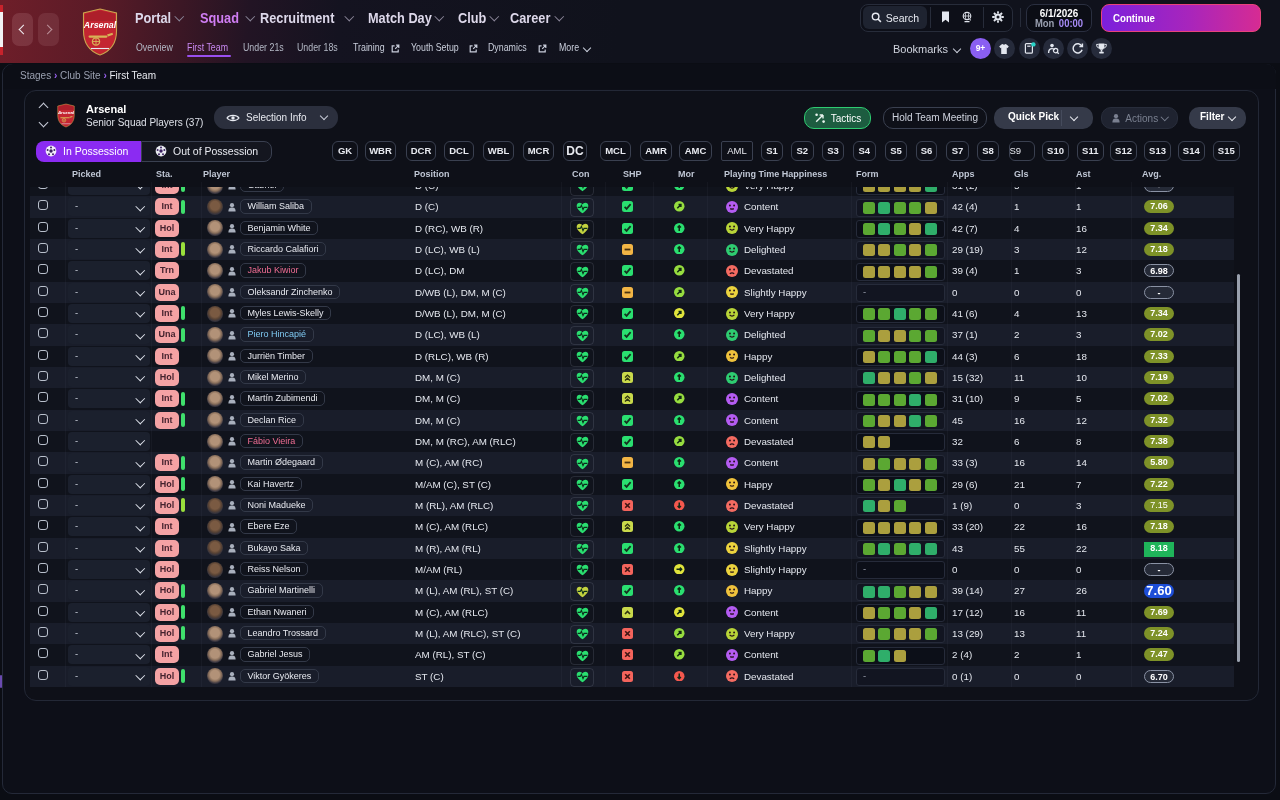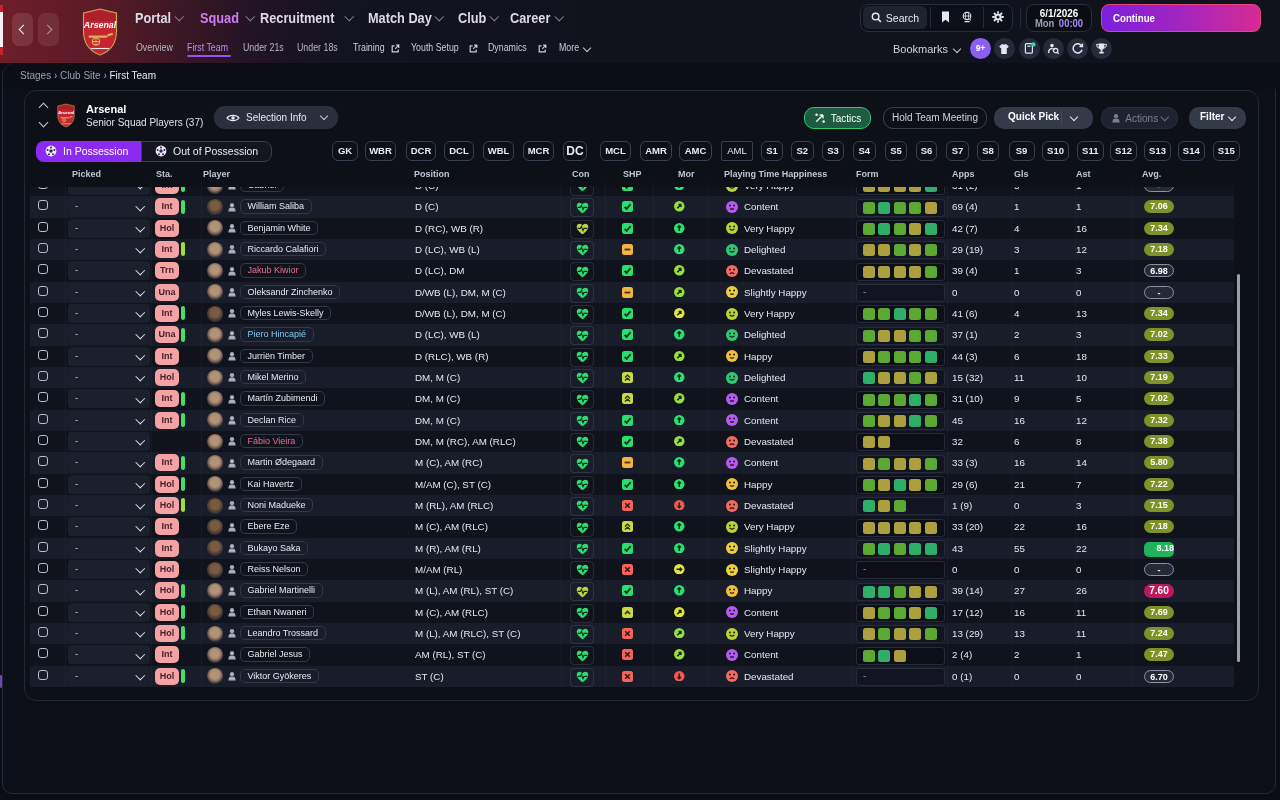--- a/index.html
+++ b/index.html
@@ -245,21 +245,21 @@
 <div style="position:absolute;left:679px;top:141px;width:31px;height:18px;border:1px solid #3a4050;border-radius:6px;font-size:9.5px;font-weight:bold;color:#e8eaf0;text-align:center;line-height:18px">AMC</div>
 <div style="position:absolute;left:721px;top:141px;width:30px;height:18px;border:1px solid #3a4050;border-radius:2px;font-size:9.5px;font-weight:normal;color:#e8eaf0;text-align:center;line-height:18px">AML</div>
 <div style="position:absolute;left:761px;top:141px;width:20px;height:18px;border:1px solid #3a4050;border-radius:6px;font-size:9.5px;font-weight:bold;color:#e8eaf0;text-align:center;line-height:18px">S1</div>
 <div style="position:absolute;left:791px;top:141px;width:20.5px;height:18px;border:1px solid #3a4050;border-radius:6px;font-size:9.5px;font-weight:bold;color:#e8eaf0;text-align:center;line-height:18px">S2</div>
 <div style="position:absolute;left:822px;top:141px;width:20px;height:18px;border:1px solid #3a4050;border-radius:6px;font-size:9.5px;font-weight:bold;color:#e8eaf0;text-align:center;line-height:18px">S3</div>
 <div style="position:absolute;left:853px;top:141px;width:20.5px;height:18px;border:1px solid #3a4050;border-radius:6px;font-size:9.5px;font-weight:bold;color:#e8eaf0;text-align:center;line-height:18px">S4</div>
 <div style="position:absolute;left:885px;top:141px;width:20px;height:18px;border:1px solid #3a4050;border-radius:6px;font-size:9.5px;font-weight:bold;color:#e8eaf0;text-align:center;line-height:18px">S5</div>
 <div style="position:absolute;left:916px;top:141px;width:19px;height:18px;border:1px solid #3a4050;border-radius:6px;font-size:9.5px;font-weight:bold;color:#e8eaf0;text-align:center;line-height:18px">S6</div>
 <div style="position:absolute;left:946px;top:141px;width:21px;height:18px;border:1px solid #3a4050;border-radius:6px;font-size:9.5px;font-weight:bold;color:#e8eaf0;text-align:center;line-height:18px">S7</div>
 <div style="position:absolute;left:977px;top:141px;width:20px;height:18px;border:1px solid #3a4050;border-radius:6px;font-size:9.5px;font-weight:bold;color:#e8eaf0;text-align:center;line-height:18px">S8</div>
-<div style="position:absolute;left:1008.5px;top:141px;width:24px;height:18px;border:1px solid #3a4050;border-radius:6px;font-size:9.5px;font-weight:bold;color:#e8eaf0;text-align:center;line-height:18px">S9</div>
+<div style="position:absolute;left:1008.5px;top:141px;width:24px;height:18px;border:1px solid #3a4050;border-radius:6px;font-size:9.5px;font-weight:normal;color:#e8eaf0;line-height:18px">S9</div>
 <div style="position:absolute;left:1042px;top:141px;width:25px;height:18px;border:1px solid #3a4050;border-radius:6px;font-size:9.5px;font-weight:bold;color:#e8eaf0;text-align:center;line-height:18px">S10</div>
 <div style="position:absolute;left:1077px;top:141px;width:24.5px;height:18px;border:1px solid #3a4050;border-radius:6px;font-size:9.5px;font-weight:bold;color:#e8eaf0;text-align:center;line-height:18px">S11</div>
 <div style="position:absolute;left:1110px;top:141px;width:25px;height:18px;border:1px solid #3a4050;border-radius:6px;font-size:9.5px;font-weight:bold;color:#e8eaf0;text-align:center;line-height:18px">S12</div>
 <div style="position:absolute;left:1144px;top:141px;width:25px;height:18px;border:1px solid #3a4050;border-radius:6px;font-size:9.5px;font-weight:bold;color:#e8eaf0;text-align:center;line-height:18px">S13</div>
 <div style="position:absolute;left:1178px;top:141px;width:24.5px;height:18px;border:1px solid #3a4050;border-radius:6px;font-size:9.5px;font-weight:bold;color:#e8eaf0;text-align:center;line-height:18px">S14</div>
 <div style="position:absolute;left:1213px;top:141px;width:24.5px;height:18px;border:1px solid #3a4050;border-radius:6px;font-size:9.5px;font-weight:bold;color:#e8eaf0;text-align:center;line-height:18px">S15</div>
 <div style="position:absolute;left:72px;top:169px;font-size:9px;font-weight:bold;color:#bfc6d4;white-space:nowrap">Picked</div>
 <div style="position:absolute;left:156px;top:169px;font-size:9px;font-weight:bold;color:#bfc6d4;white-space:nowrap">Sta.</div>
 <div style="position:absolute;left:203px;top:169px;font-size:9px;font-weight:bold;color:#bfc6d4;white-space:nowrap">Player</div>
 <div style="position:absolute;left:414px;top:169px;font-size:9px;font-weight:bold;color:#bfc6d4;white-space:nowrap">Position</div>
@@ -380,21 +380,21 @@
       </svg>
     </div>
     <div style="position:absolute;left:714px;top:0;height:21.33px;line-height:21.33px;font-size:9.8px;color:#e4e7ee;white-space:nowrap">Content</div>
     <div style="position:absolute;left:826px;top:2.5px;width:87px;height:16px;border:1px solid #262b3a;border-radius:3px;background:rgba(6,9,16,0.35)">
       <span style="position:absolute;left:5.5px;top:2px;width:12px;height:12px;border-radius:2.5px;background:#5ba832"></span>
       <span style="position:absolute;left:21.0px;top:2px;width:12px;height:12px;border-radius:2.5px;background:#2fae6a"></span>
       <span style="position:absolute;left:36.5px;top:2px;width:12px;height:12px;border-radius:2.5px;background:#5ba832"></span>
       <span style="position:absolute;left:52.0px;top:2px;width:12px;height:12px;border-radius:2.5px;background:#5ba832"></span>
       <span style="position:absolute;left:67.5px;top:2px;width:12px;height:12px;border-radius:2.5px;background:#ab9f3e"></span>
     </div>
-    <div style="position:absolute;left:922px;top:0;height:21.33px;line-height:21.33px;font-size:9.8px;color:#e4e7ee;white-space:nowrap">69 (4)</div>
+    <div style="position:absolute;left:922px;top:0;height:21.33px;line-height:21.33px;font-size:9.8px;color:#e4e7ee;white-space:nowrap">42 (4)</div>
     <div style="position:absolute;left:984px;top:0;height:21.33px;line-height:21.33px;font-size:9.8px;color:#e4e7ee;white-space:nowrap">1</div>
     <div style="position:absolute;left:1046px;top:0;height:21.33px;line-height:21.33px;font-size:9.8px;color:#e4e7ee;white-space:nowrap">1</div>
     <div style="position:absolute;left:1114px;top:4px;width:30px;height:13px;border-radius:7px;background:#7e9228;color:#fff;font-size:9px;font-weight:bold;text-align:center;line-height:13px;box-sizing:border-box">7.06</div>
   </div>
 <div style="position:absolute;left:30px;top:217.63px;width:1204px;height:21.33px;background:#10131c">
     <div style="position:absolute;left:7.5px;top:4.2px;width:8px;height:8px;border:1.8px solid #b9c0cc;border-radius:3px"></div>
     <div style="position:absolute;left:38px;top:1px;width:82px;height:19px;background:#1b202d;border-radius:4px">
       <span style="position:absolute;left:7px;top:3px;font-size:9.5px;color:#d0d5e0">-</span>
       <span style="position:absolute;right:7px;top:5.5px;width:5.5px;height:5.5px;border-right:1.8px solid #dfe3ec;border-bottom:1.8px solid #dfe3ec;transform:rotate(45deg)"></span>
     </div>
@@ -1193,21 +1193,21 @@
     </div>
     <div style="position:absolute;left:714px;top:0;height:21.33px;line-height:21.33px;font-size:9.8px;color:#e4e7ee;white-space:nowrap">Devastated</div>
     <div style="position:absolute;left:826px;top:2.5px;width:87px;height:16px;border:1px solid #262b3a;border-radius:3px;background:rgba(6,9,16,0.35)">
       <span style="position:absolute;left:5.5px;top:2px;width:12px;height:12px;border-radius:2.5px;background:#2fae6a"></span>
       <span style="position:absolute;left:21.0px;top:2px;width:12px;height:12px;border-radius:2.5px;background:#ab9f3e"></span>
       <span style="position:absolute;left:36.5px;top:2px;width:12px;height:12px;border-radius:2.5px;background:#5ba832"></span>
     </div>
     <div style="position:absolute;left:922px;top:0;height:21.33px;line-height:21.33px;font-size:9.8px;color:#e4e7ee;white-space:nowrap">1 (9)</div>
     <div style="position:absolute;left:984px;top:0;height:21.33px;line-height:21.33px;font-size:9.8px;color:#e4e7ee;white-space:nowrap">0</div>
     <div style="position:absolute;left:1046px;top:0;height:21.33px;line-height:21.33px;font-size:9.8px;color:#e4e7ee;white-space:nowrap">3</div>
-    <div style="position:absolute;left:1114px;top:4px;width:30px;height:13px;border-radius:7px;background:#7e9228;color:#fff;font-size:9px;font-weight:bold;text-align:center;line-height:13px;box-sizing:border-box">7.15</div>
+    <div style="position:absolute;left:1114px;top:4px;width:30px;height:13px;border-radius:7px;background:#7e9228;color:#fff;font-size:9px;font-weight:normal;text-align:center;line-height:13px;box-sizing:border-box">7.15</div>
   </div>
 <div style="position:absolute;left:30px;top:516.25px;width:1204px;height:21.33px;background:#10131c">
     <div style="position:absolute;left:7.5px;top:4.2px;width:8px;height:8px;border:1.8px solid #b9c0cc;border-radius:3px"></div>
     <div style="position:absolute;left:38px;top:1px;width:82px;height:19px;background:#1b202d;border-radius:4px">
       <span style="position:absolute;left:7px;top:3px;font-size:9.5px;color:#d0d5e0">-</span>
       <span style="position:absolute;right:7px;top:5.5px;width:5.5px;height:5.5px;border-right:1.8px solid #dfe3ec;border-bottom:1.8px solid #dfe3ec;transform:rotate(45deg)"></span>
     </div>
     <div style="position:absolute;left:125px;top:2px;width:24px;height:17px;background:#f4a2a4;border-radius:5px;font-size:9px;font-weight:bold;color:#44222e;text-align:center;line-height:17px">Int</div>
     <div style="position:absolute;left:177px;top:2.7px;width:16px;height:16px;border-radius:50%;background:radial-gradient(circle at 50% 42%, #7a5a42 0 36%, #5a4435 52%, #34323c 70%, #262933 100%)"></div>
     <div style="position:absolute;left:197px;top:5.5px">
@@ -1309,21 +1309,21 @@
     <div style="position:absolute;left:826px;top:2.5px;width:87px;height:16px;border:1px solid #262b3a;border-radius:3px;background:rgba(6,9,16,0.35)">
       <span style="position:absolute;left:5.5px;top:2px;width:12px;height:12px;border-radius:2.5px;background:#5ba832"></span>
       <span style="position:absolute;left:21.0px;top:2px;width:12px;height:12px;border-radius:2.5px;background:#2fae6a"></span>
       <span style="position:absolute;left:36.5px;top:2px;width:12px;height:12px;border-radius:2.5px;background:#5ba832"></span>
       <span style="position:absolute;left:52.0px;top:2px;width:12px;height:12px;border-radius:2.5px;background:#2fae6a"></span>
       <span style="position:absolute;left:67.5px;top:2px;width:12px;height:12px;border-radius:2.5px;background:#2fae6a"></span>
     </div>
     <div style="position:absolute;left:922px;top:0;height:21.33px;line-height:21.33px;font-size:9.8px;color:#e4e7ee;white-space:nowrap">43</div>
     <div style="position:absolute;left:984px;top:0;height:21.33px;line-height:21.33px;font-size:9.8px;color:#e4e7ee;white-space:nowrap">55</div>
     <div style="position:absolute;left:1046px;top:0;height:21.33px;line-height:21.33px;font-size:9.8px;color:#e4e7ee;white-space:nowrap">22</div>
-    <div style="position:absolute;left:1114px;top:4px;width:30px;height:15px;border-radius:5px;background:#1fb45a;color:#fff;font-size:9px;font-weight:bold;text-align:right;line-height:13px;box-sizing:border-box">8.18</div>
+    <div style="position:absolute;left:1114px;top:4px;width:30px;height:15px;border-radius:0;background:#1fb45a;color:#fff;font-size:9px;font-weight:bold;text-align:center;line-height:13px;box-sizing:border-box">8.18</div>
   </div>
 <div style="position:absolute;left:30px;top:558.91px;width:1204px;height:21.33px;background:#10131c">
     <div style="position:absolute;left:7.5px;top:4.2px;width:8px;height:8px;border:1.8px solid #b9c0cc;border-radius:3px"></div>
     <div style="position:absolute;left:38px;top:1px;width:82px;height:19px;background:#1b202d;border-radius:4px">
       <span style="position:absolute;left:7px;top:3px;font-size:9.5px;color:#d0d5e0">-</span>
       <span style="position:absolute;right:7px;top:5.5px;width:5.5px;height:5.5px;border-right:1.8px solid #dfe3ec;border-bottom:1.8px solid #dfe3ec;transform:rotate(45deg)"></span>
     </div>
     <div style="position:absolute;left:125px;top:2px;width:24px;height:17px;background:#f4a2a4;border-radius:5px;font-size:9px;font-weight:bold;color:#44222e;text-align:center;line-height:17px">Hol</div>
     <div style="position:absolute;left:177px;top:2.7px;width:16px;height:16px;border-radius:50%;background:radial-gradient(circle at 50% 42%, #7a5a42 0 36%, #5a4435 52%, #34323c 70%, #262933 100%)"></div>
     <div style="position:absolute;left:197px;top:5.5px">
@@ -1422,21 +1422,21 @@
     <div style="position:absolute;left:826px;top:2.5px;width:87px;height:16px;border:1px solid #262b3a;border-radius:3px;background:rgba(6,9,16,0.35)">
       <span style="position:absolute;left:5.5px;top:2px;width:12px;height:12px;border-radius:2.5px;background:#2fae6a"></span>
       <span style="position:absolute;left:21.0px;top:2px;width:12px;height:12px;border-radius:2.5px;background:#2fae6a"></span>
       <span style="position:absolute;left:36.5px;top:2px;width:12px;height:12px;border-radius:2.5px;background:#5ba832"></span>
       <span style="position:absolute;left:52.0px;top:2px;width:12px;height:12px;border-radius:2.5px;background:#ab9f3e"></span>
       <span style="position:absolute;left:67.5px;top:2px;width:12px;height:12px;border-radius:2.5px;background:#ab9f3e"></span>
     </div>
     <div style="position:absolute;left:922px;top:0;height:21.33px;line-height:21.33px;font-size:9.8px;color:#e4e7ee;white-space:nowrap">39 (14)</div>
     <div style="position:absolute;left:984px;top:0;height:21.33px;line-height:21.33px;font-size:9.8px;color:#e4e7ee;white-space:nowrap">27</div>
     <div style="position:absolute;left:1046px;top:0;height:21.33px;line-height:21.33px;font-size:9.8px;color:#e4e7ee;white-space:nowrap">26</div>
-    <div style="position:absolute;left:1114px;top:4px;width:30px;height:14px;border-radius:7px;background:#be185d;color:#fff;font-size:10px;font-weight:bold;text-align:center;line-height:13px;box-sizing:border-box">7.60</div>
+    <div style="position:absolute;left:1114px;top:4px;width:30px;height:14px;border-radius:7px;background:#1d4ed8;color:#fff;font-size:13px;font-weight:bold;text-align:center;line-height:13px;box-sizing:border-box">7.60</div>
   </div>
 <div style="position:absolute;left:30px;top:601.57px;width:1204px;height:21.33px;background:#10131c">
     <div style="position:absolute;left:7.5px;top:4.2px;width:8px;height:8px;border:1.8px solid #b9c0cc;border-radius:3px"></div>
     <div style="position:absolute;left:38px;top:1px;width:82px;height:19px;background:#1b202d;border-radius:4px">
       <span style="position:absolute;left:7px;top:3px;font-size:9.5px;color:#d0d5e0">-</span>
       <span style="position:absolute;right:7px;top:5.5px;width:5.5px;height:5.5px;border-right:1.8px solid #dfe3ec;border-bottom:1.8px solid #dfe3ec;transform:rotate(45deg)"></span>
     </div>
     <div style="position:absolute;left:125px;top:2px;width:24px;height:17px;background:#f4a2a4;border-radius:5px;font-size:9px;font-weight:bold;color:#44222e;text-align:center;line-height:17px">Hol</div>
     <div style="position:absolute;left:151px;top:3.5px;width:3.5px;height:14px;background:#3fe06c;border-radius:2px"></div>
     <div style="position:absolute;left:177px;top:2.7px;width:16px;height:16px;border-radius:50%;background:radial-gradient(circle at 50% 42%, #7a5a42 0 36%, #5a4435 52%, #34323c 70%, #262933 100%)"></div>

